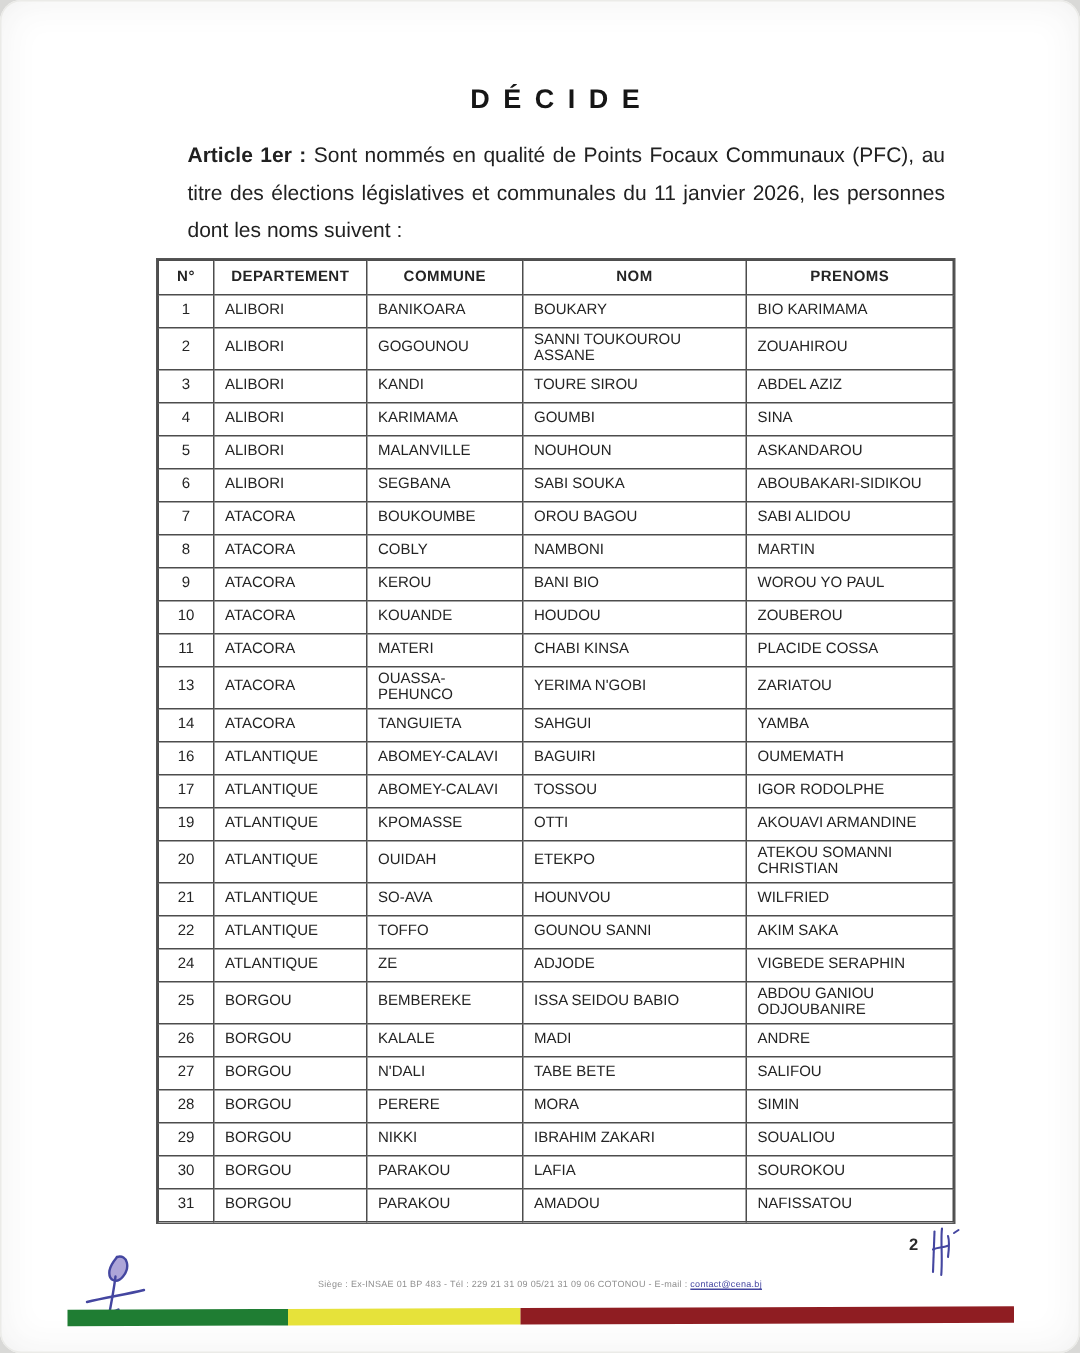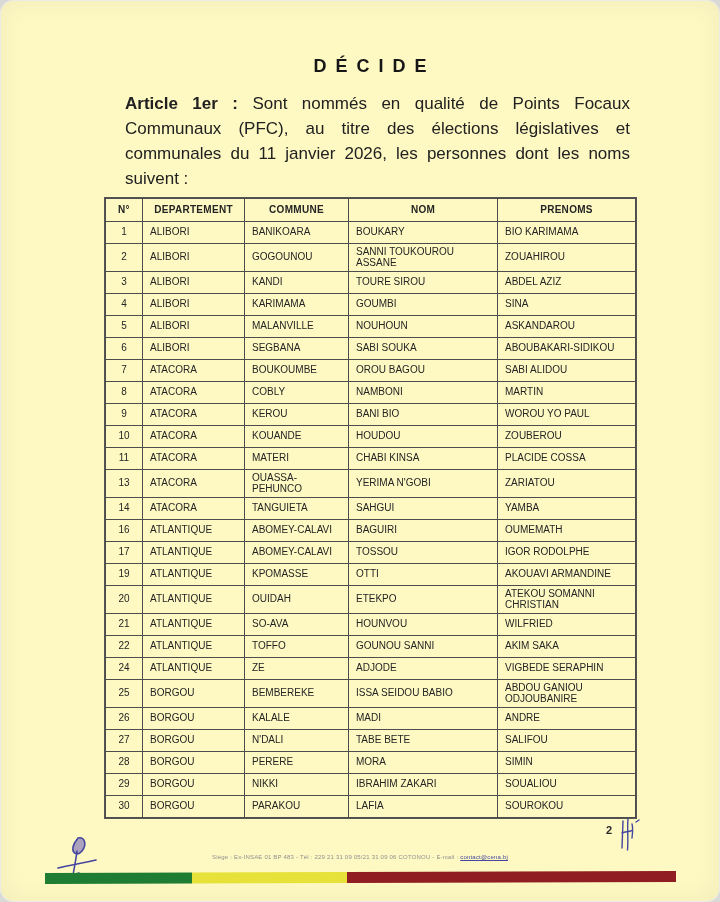--- a/index.html
+++ b/index.html
@@ -1,27 +1,27 @@
 <!DOCTYPE html>
 <html style="--flag_green: #1f7d33; --flag_yellow: #e6e23a; --flag_red: #8f1d22; --ink_blue: #4446a0;"><head>
 <meta charset="utf-8">
 <style>
   html,body{margin:0;padding:0;background:#d9d9d7;}
   .page{
     position:relative;width:720px;height:902px;overflow:hidden;
-    background:#fef9c3;border-radius:14px;
+    background:#ffffff;border-radius:14px;
     box-shadow:inset 0 0 0 1px #ebebe8, inset 0 0 26px rgba(70,70,60,0.08);
     font-family:"Liberation Sans", sans-serif;color:#1f1f1f;
   }
   .title{
     margin:0;padding:56px 0 0 20px;text-align:center;
     font-size:18px;font-weight:bold;letter-spacing:9px;text-indent:9px;color:#161616;
   }
   .article{
-    width:505px;margin:14px 0 0 125px;font-size:17px;line-height:25px;
+    width:505px;margin:14px 0 0 125px;font-size:14px;line-height:25px;
     text-align:justify;color:#212121;
   }
   .article b{font-weight:bold;}
   table.pfc{
     border-collapse:collapse;table-layout:fixed;width:530px;margin:7px 0 0 105px;
     font-size:10px;color:#242424;
   }
   .pfc th,.pfc td{
     border:1px solid #4d4d4d;padding:2px 7px;line-height:11.5px;
     vertical-align:middle;overflow:hidden;
@@ -256,20 +256,27 @@
           <td>IBRAHIM ZAKARI</td>
           <td>SOUALIOU</td>
         </tr>
         <tr>
           <td class="num">30</td>
           <td>BORGOU</td>
           <td>PARAKOU</td>
           <td>LAFIA</td>
           <td>SOUROKOU</td>
         </tr>
+        <tr>
+          <td class="num">31</td>
+          <td>BORGOU</td>
+          <td>PARAKOU</td>
+          <td>AMADOU</td>
+          <td>NAFISSATOU</td>
+        </tr>
       </tbody>
   </table>
 
   <div class="pagenum-wrap">
     <span class="pagenum">2</span>
     <svg width="30" height="34" viewBox="0 0 30 34">
       <g stroke="#4446a0" stroke-width="1.4" fill="none" stroke-linecap="round">
         <path d="M8,3 L7,30"></path>
         <path d="M13,1 C12,9 13.5,20 12.5,32"></path>
         <path d="M7,15 C10,13.5 13,14 17,12.5"></path>

